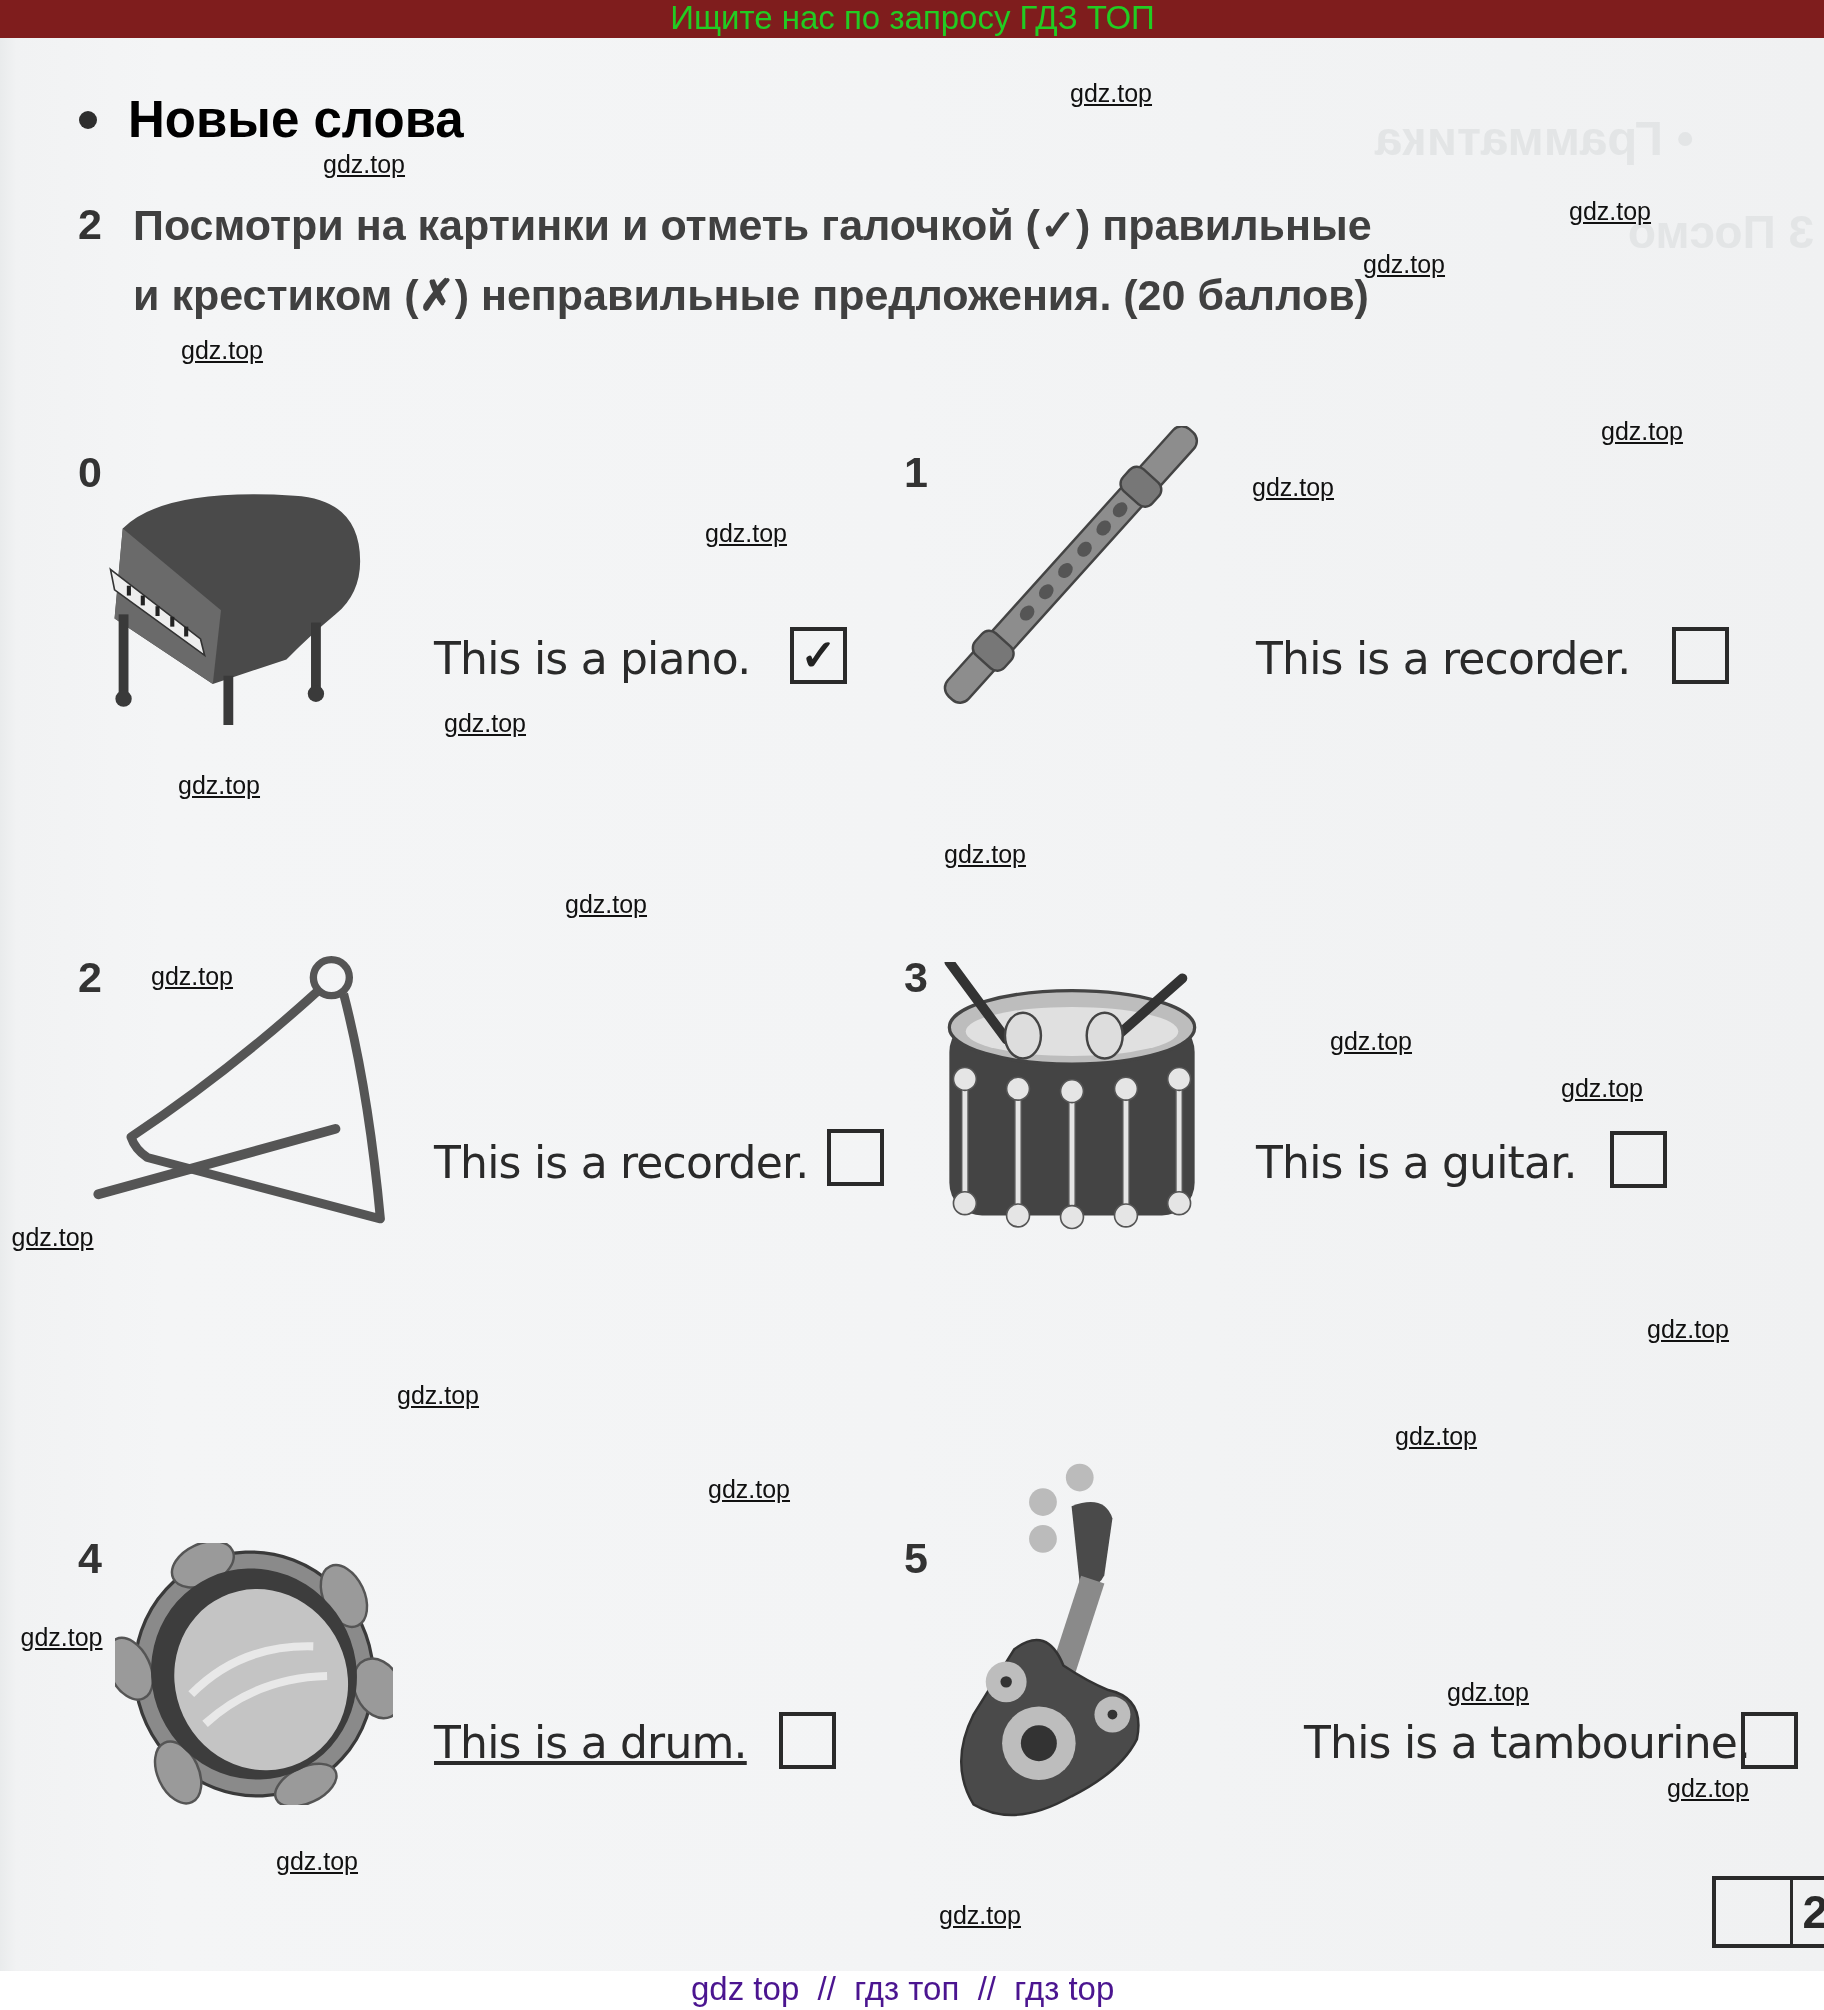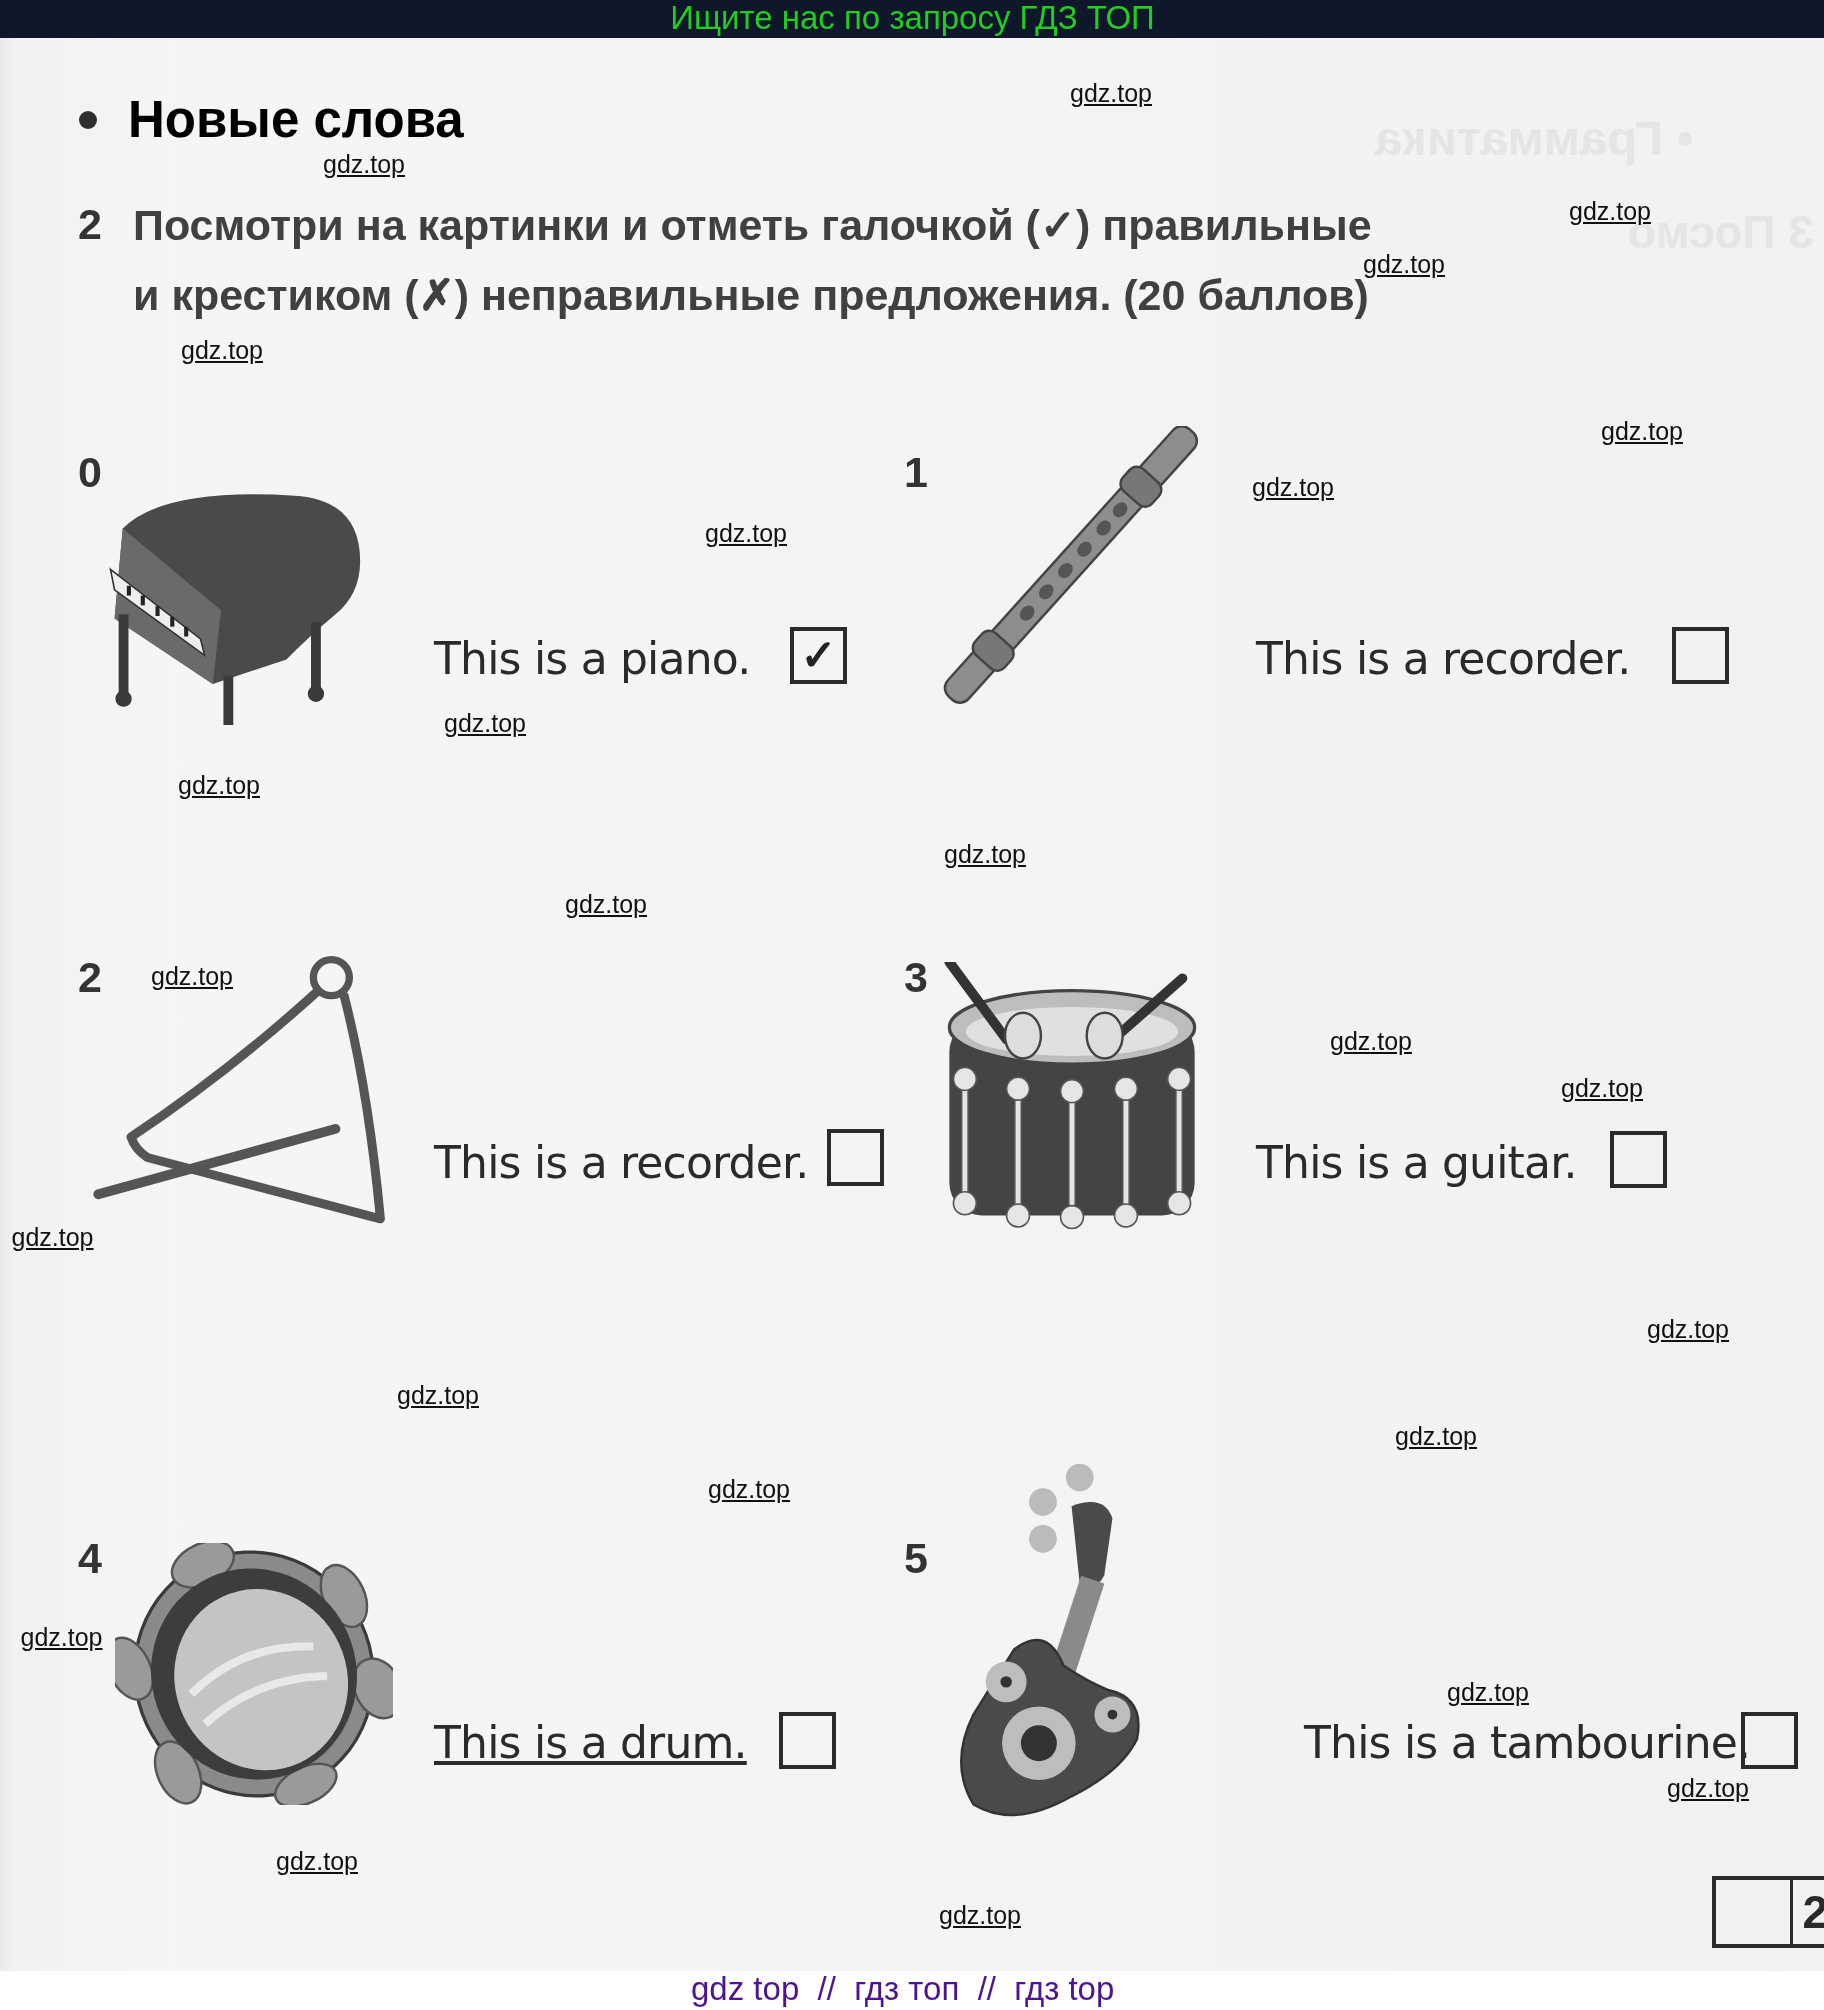--- a/index.html
+++ b/index.html
@@ -1,18 +1,18 @@
 <!DOCTYPE html>
 <html style="font-size:13px"><head>
 <meta charset="utf-8">
 <style>
   html,body{margin:0;padding:0;}
   body{width:1825px;height:2011px;position:relative;background:#ffffff;overflow:hidden;
        font-family:"Liberation Sans",sans-serif;}
-  .top-banner{position:absolute;left:0;top:0;width:1825px;height:38px;background:#0f172a;
+  .top-banner{position:absolute;left:0;top:0;width:1825px;height:38px;background:#7f1d1d;
        text-align:center;color:#22cc22;font-size:33px;line-height:36px;}
   .paper{position:absolute;left:0;top:38px;width:1825px;height:1933px;
        background:linear-gradient(90deg,#e9ebec 0px,#f1f2f3 16.4px,#f4f5f6 164px,#f3f4f5 900px,#f0f1f2 1825px);}
   .bottom-banner{position:absolute;left:0;top:1971px;width:1825px;height:40px;background:#fff;}
   .bottom-text{position:absolute;left:691px;top:1969px;color:#4b1590;font-size:33px;line-height:39px;white-space:pre;}
   .section-head{position:absolute;left:79px;top:90px;font-size:51px;font-weight:bold;color:#000000;
        display:flex;align-items:center;}
   .bullet{display:inline-block;width:18px;height:18px;border-radius:50%;background:#2e2e2e;margin-right:31px;}
   .task-num{position:absolute;left:78px;top:200px;font-size:43px;font-weight:bold;color:#333;}
   .task-line{position:absolute;left:133px;font-size:43px;font-weight:bold;color:#404040;white-space:nowrap;}

